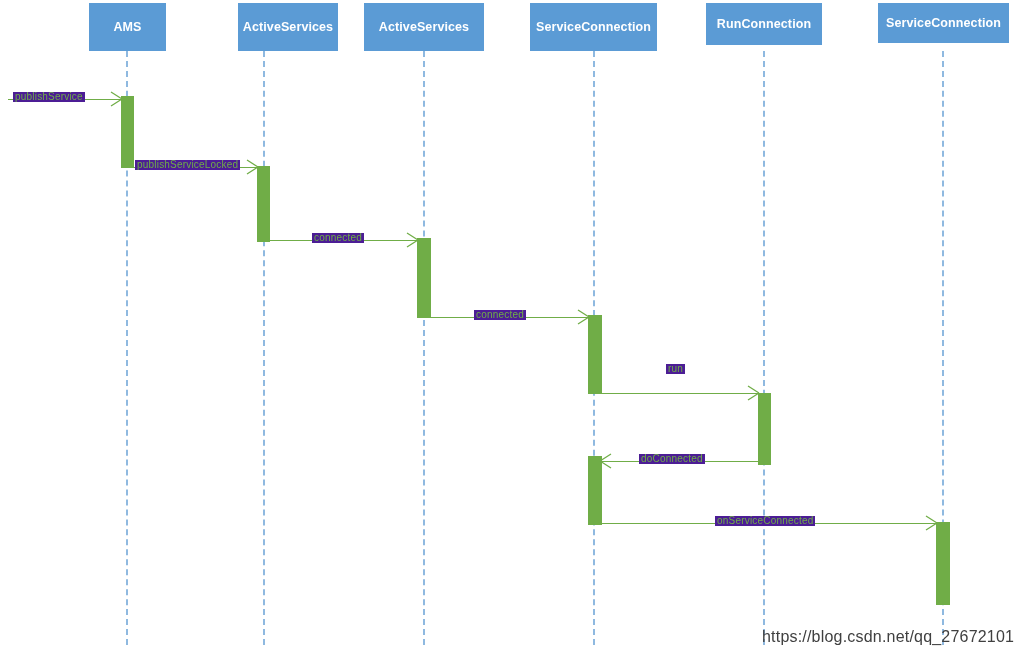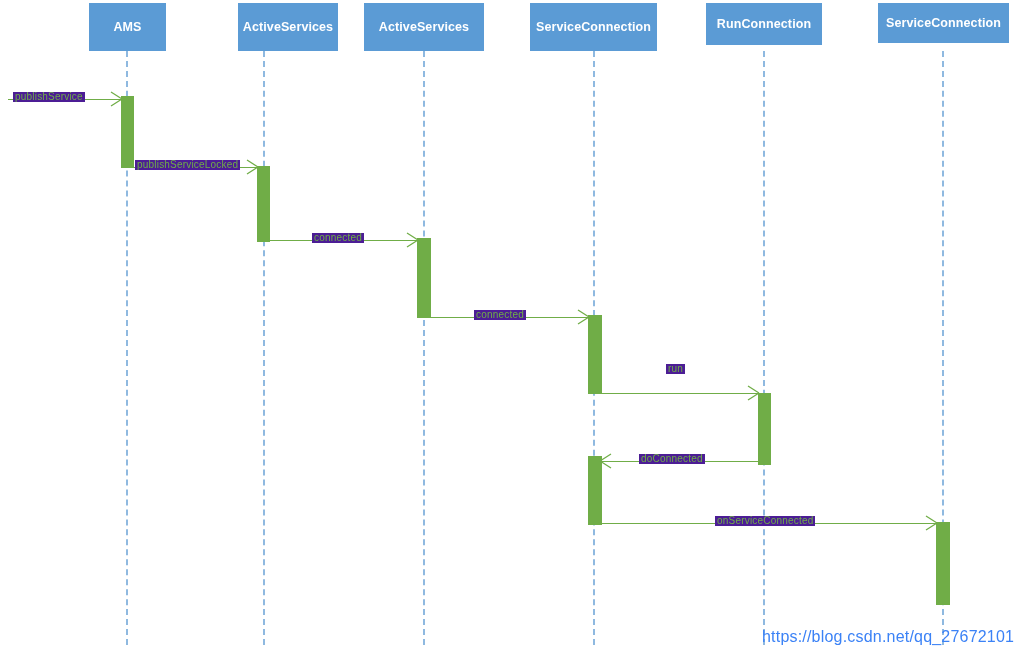--- a/index.html
+++ b/index.html
@@ -60,21 +60,21 @@
   }
   .arrowhead {
     position: absolute;
     width: 0;
     height: 0;
     pointer-events: none;
   }
   .arrowhead svg { display: block; overflow: visible; }
   .watermark {
     position: absolute;
-    color: #3b82f6;
+    color: #404040;
     font-size: 16px;
     white-space: nowrap;
     letter-spacing: 0.2px;
     user-select: none;
   }
 </style>
 </head>
 <body>
 
 <div id="canvas">

